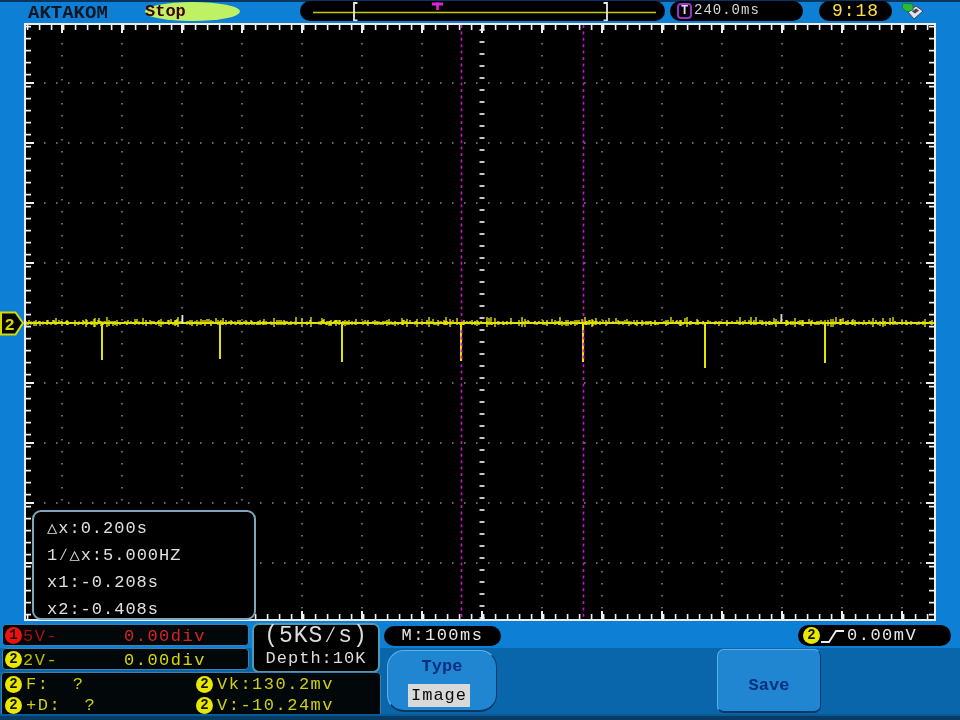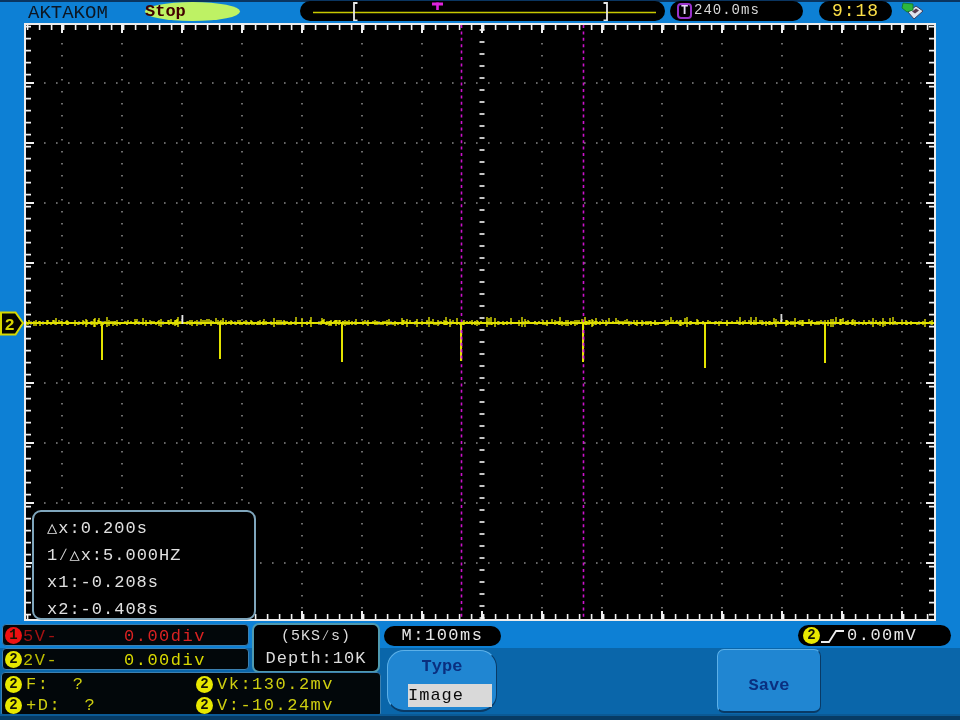--- a/index.html
+++ b/index.html
@@ -12,21 +12,21 @@
 .ycirc{background:#e8e800;}
 .rcirc{background:#ee1111;}
 </style>
 </head>
 <body>
 
 <div class="abs" style="left:0;top:0;width:960px;height:2px;background:#0a3560"></div>
 
 <div class="abs" style="left:0;top:648px;width:960px;height:72px;background:#0a66aa"></div>
 
-<div class="abs mono" style="left:28px;top:2px;font-size:19px;font-weight:normal;color:#0d1622;letter-spacing:0px">AKTAKOM</div>
+<div class="abs mono" style="left:28px;top:2px;font-size:19px;font-weight:bold;color:#0d1622;letter-spacing:0px">AKTAKOM</div>
 <div class="abs" style="left:145px;top:2px;width:95px;height:19px;background:#bef264;border-radius:47px/9.5px;
   text-align:left;font:bold 17px/19px 'Liberation Mono',monospace;color:#420000">Stop</div>
 
 <div class="pill" style="left:300px;top:1px;width:365px;height:20px">
 <svg width="365" height="20">
 <line x1="13" y1="11.5" x2="356" y2="11.5" stroke="#c9c900" stroke-width="1.6"></line>
 <path d="M57.5 2 h-3.5 v17.5 h3.5" fill="none" stroke="#e8e8e8" stroke-width="1.8"></path>
 <path d="M303.5 2 h3.5 v17.5 h-3.5" fill="none" stroke="#e8e8e8" stroke-width="1.8"></path>
 <rect x="132" y="1.5" width="11" height="3" fill="#dd22dd"></rect>
 <rect x="136.2" y="1.5" width="2.6" height="7.5" fill="#dd22dd"></rect>
@@ -120,21 +120,21 @@
 </div>
 <div class="abs" style="left:2px;top:648px;width:247px;height:22px;background:#02070a;
   border:1.5px solid #3c80b0;border-radius:4px;box-sizing:border-box">
   <div class="circ ycirc" style="left:2px;top:2px">2</div>
   <span class="abs" style="left:20px;top:2px;font-size:17px;color:#bcbc00;letter-spacing:1.5px">2V-</span>
   <span class="abs" style="left:121px;top:2px;font-size:17px;color:#d8d800;letter-spacing:1.5px">0.00div</span>
 </div>
 
 <div class="abs" style="left:252px;top:623px;width:128px;height:50px;background:#000;
   border:2px solid #4f9ab0;border-radius:7px;box-sizing:border-box;text-align:center;color:#dcdcdc">
-  <div style="font-size:15px;line-height:23px;letter-spacing:1px">(5KS∕s)</div>
+  <div style="font-size:23px;line-height:23px;letter-spacing:1px">(5KS∕s)</div>
   <div style="font-size:17px;line-height:21px;letter-spacing:1px">Depth:10K</div>
 </div>
 
 <div class="abs" style="left:1px;top:672px;width:380px;height:45px;background:#02070a;
   border:1.5px solid #3c80b0;border-radius:4px;box-sizing:border-box;color:#cfcf10;font-size:17px">
   <div class="circ ycirc" style="left:3px;top:3px">2</div>
   <span class="abs" style="left:24px;top:2px;letter-spacing:1.5px">F:&nbsp;&nbsp;?</span>
   <div class="circ ycirc" style="left:194px;top:3px">2</div>
   <span class="abs" style="left:215px;top:2px;letter-spacing:1.5px">Vk:130.2mv</span>
   <div class="circ ycirc" style="left:3px;top:24px">2</div>
@@ -151,21 +151,21 @@
   <svg class="abs" style="left:22px;top:3px" width="25" height="16">
     <path d="M1 14 h8 l7 -11 h8" fill="none" stroke="#eeeeee" stroke-width="1.8"></path>
   </svg>
   <span class="abs mono" style="left:49px;top:1px;font-size:17px;color:#e8e8e8;letter-spacing:1.5px">0.00mV</span>
 </div>
 
 <div class="abs" style="left:387px;top:650px;width:110px;height:62px;background:#2086d2;border-radius:17px;
   border-top:1.5px solid #5cb0e8;border-left:1.5px solid #5cb0e8;
   border-right:1.5px solid #093a66;border-bottom:2px solid #093a66;box-sizing:border-box">
   <div style="text-align:center;margin-top:7px;font:17px/17px 'Liberation Mono',monospace;color:#0a2f7f;font-weight:bold;letter-spacing:0px">Type</div>
-  <div class="abs" style="left:20px;top:33px;width:84px;height:23px;background:#d9d9d9;
+  <div class="abs" style="left:20px;top:33px;width:62px;height:23px;background:#d9d9d9;text-align:center;
     font:17px/23px 'Liberation Mono',monospace;color:#0a0a0a;letter-spacing:1px">Image</div>
 </div>
 
 <div class="abs" style="left:717px;top:649px;width:104px;height:64px;background:#2086d2;border-radius:7px;
   border-top:1.5px solid #5cb0e8;border-left:1.5px solid #5cb0e8;
   border-right:1.5px solid #093a66;border-bottom:2px solid #093a66;box-sizing:border-box;
   text-align:center;font:bold 17px 'Liberation Mono',monospace;color:#0a2f7f;letter-spacing:0px">
   <div style="margin-top:26px">Save</div>
 </div>
 

